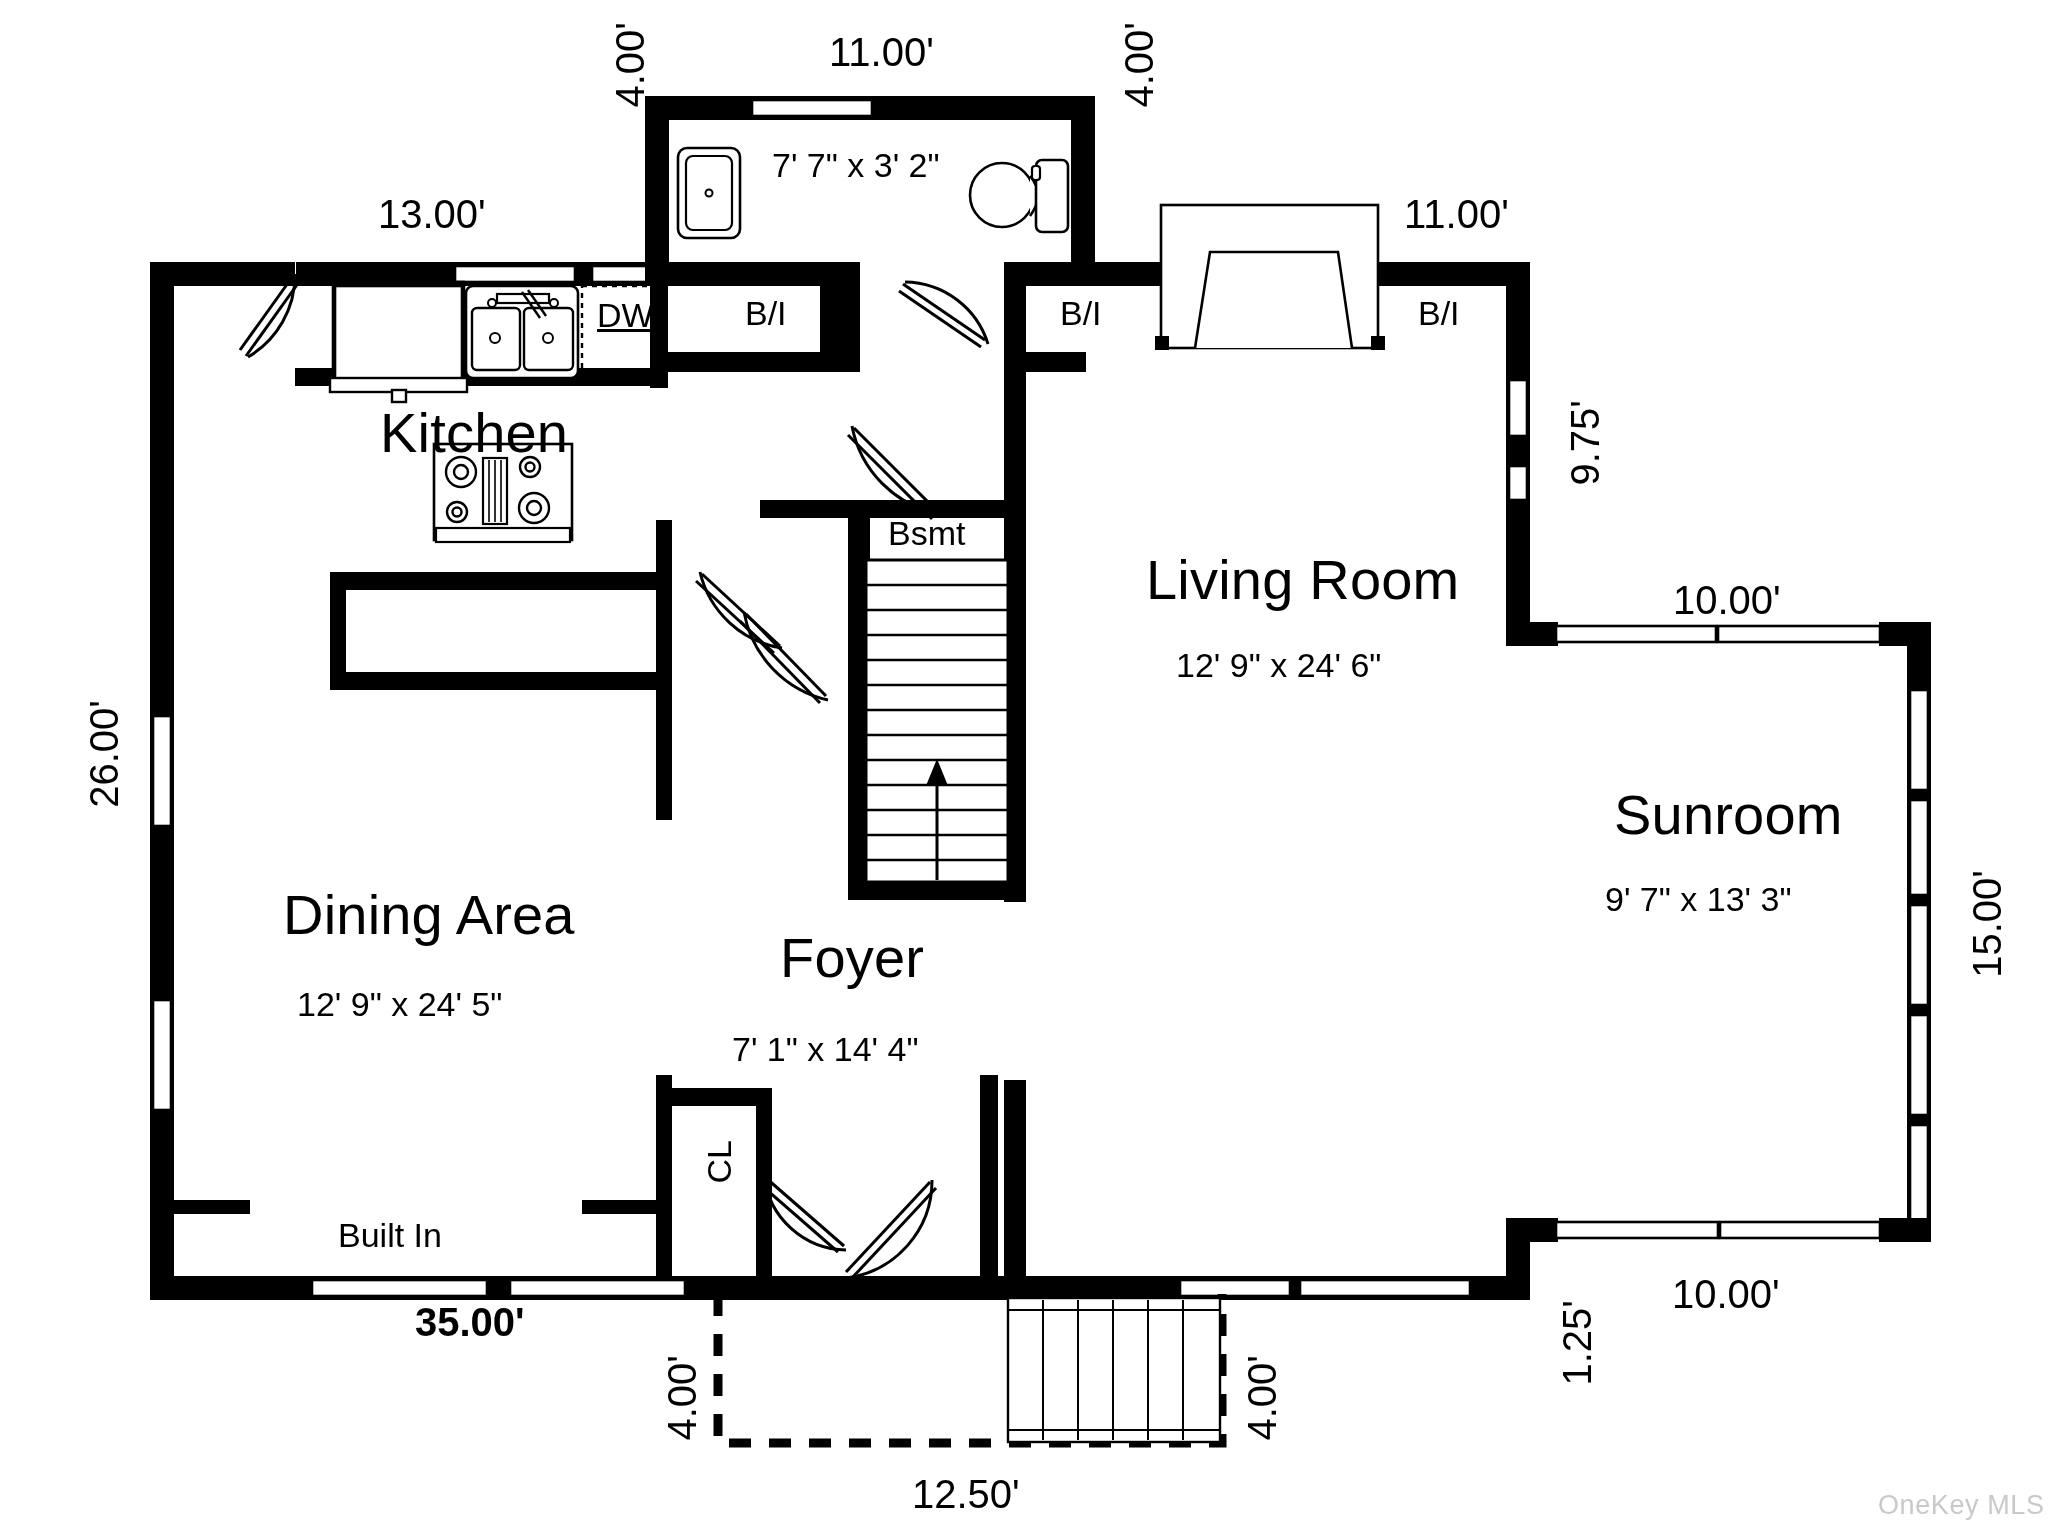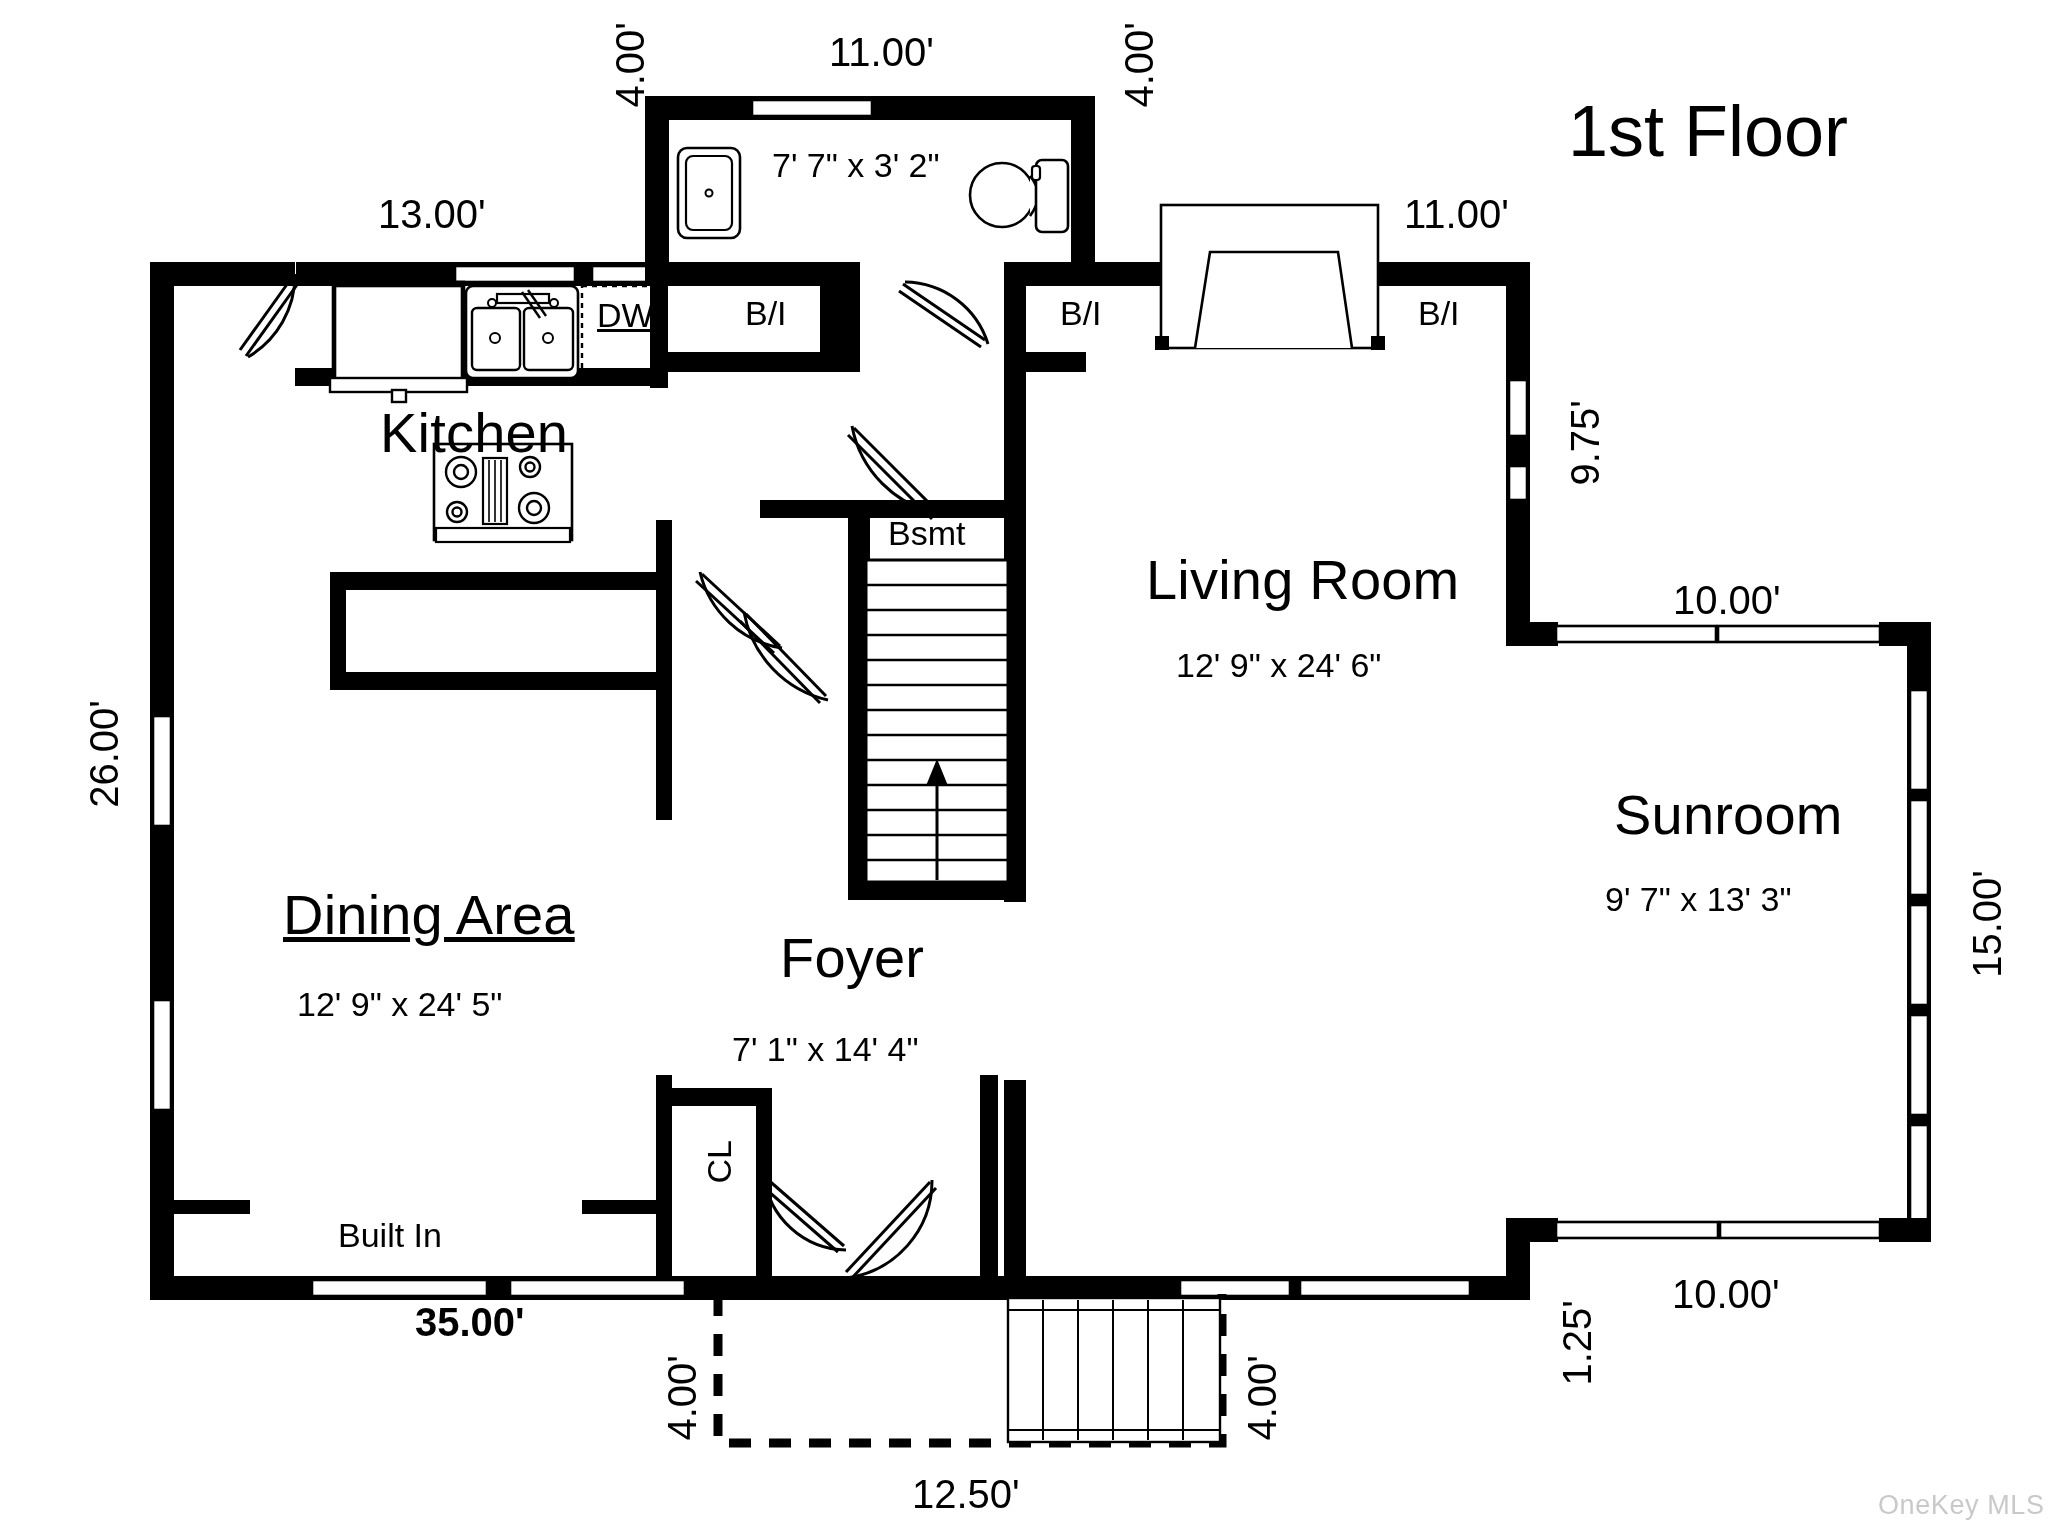--- a/index.html
+++ b/index.html
@@ -246,25 +246,24 @@
       <line x1="1008" y1="1430" x2="1220" y2="1430" stroke="#000" stroke-width="2"></line>
       <line x1="1043" y1="1300" x2="1043" y2="1440" stroke="#000" stroke-width="2"></line>
       <line x1="1078" y1="1300" x2="1078" y2="1440" stroke="#000" stroke-width="2"></line>
       <line x1="1113" y1="1300" x2="1113" y2="1440" stroke="#000" stroke-width="2"></line>
       <line x1="1148" y1="1300" x2="1148" y2="1440" stroke="#000" stroke-width="2"></line>
       <line x1="1183" y1="1300" x2="1183" y2="1440" stroke="#000" stroke-width="2"></line>
     </g>
 
   </svg>
 
-  <div class="txt title" style="left:1568px;top:90px;">1st Floor</div>
 
   <div class="txt room-name" style="left:380px;top:400px;">Kitchen</div>
 
-  <div class="txt room-name" style="left:283px;top:882px;text-decoration:underline;">Dining Area</div>
+  <div class="txt room-name" style="left:283px;top:882px;">Dining Area</div>
   <div class="txt room-dim" style="left:297px;top:985px;">12' 9" x 24' 5"</div>
 
   <div class="txt room-name" style="left:780px;top:925px;">Foyer</div>
   <div class="txt room-dim" style="left:732px;top:1030px;">7' 1" x 14' 4"</div>
 
   <div class="txt room-name" style="left:1146px;top:547px;">Living Room</div>
   <div class="txt room-dim" style="left:1176px;top:646px;">12' 9" x 24' 6"</div>
 
   <div class="txt room-name" style="left:1614px;top:782px;">Sunroom</div>
   <div class="txt room-dim" style="left:1605px;top:880px;">9' 7" x 13' 3"</div>

